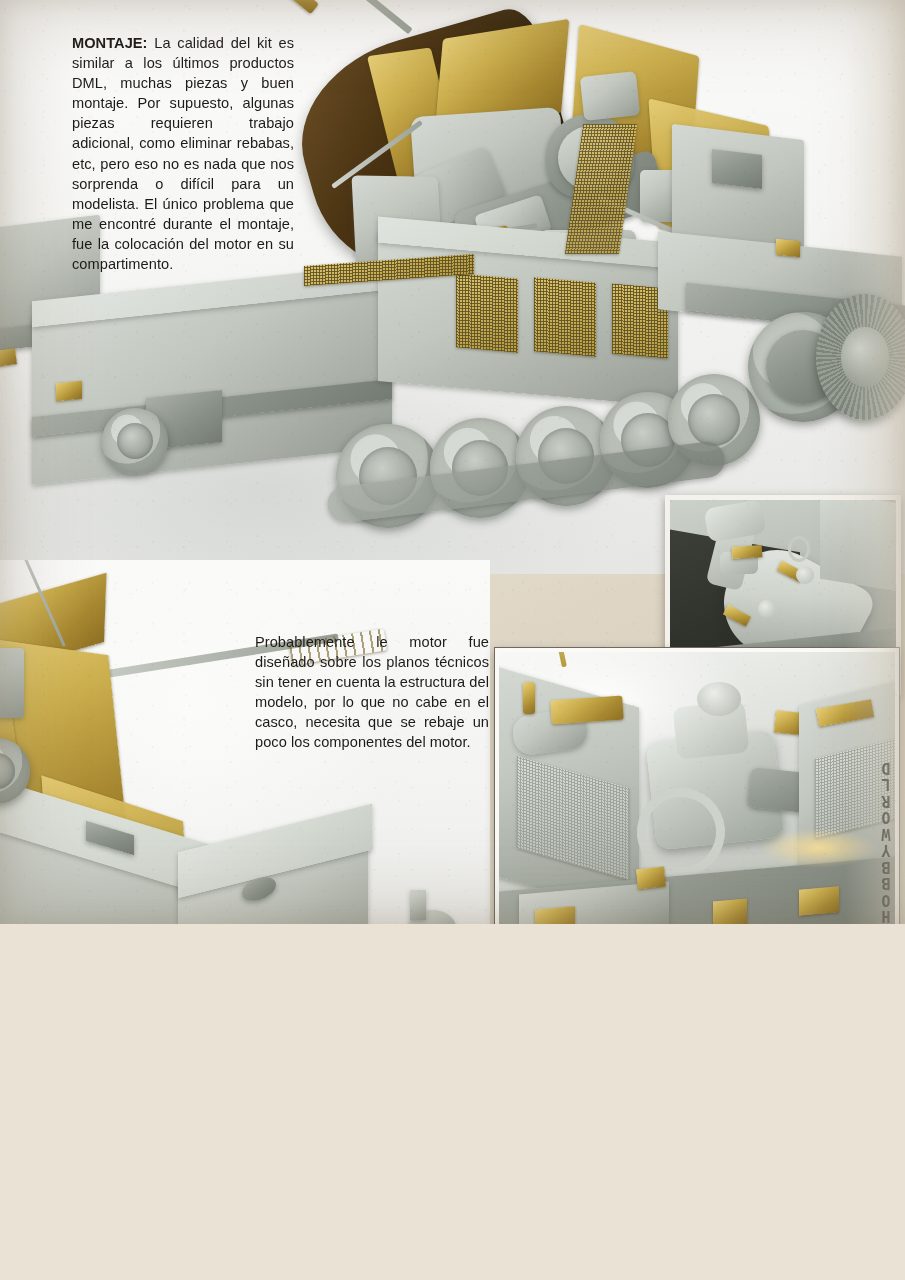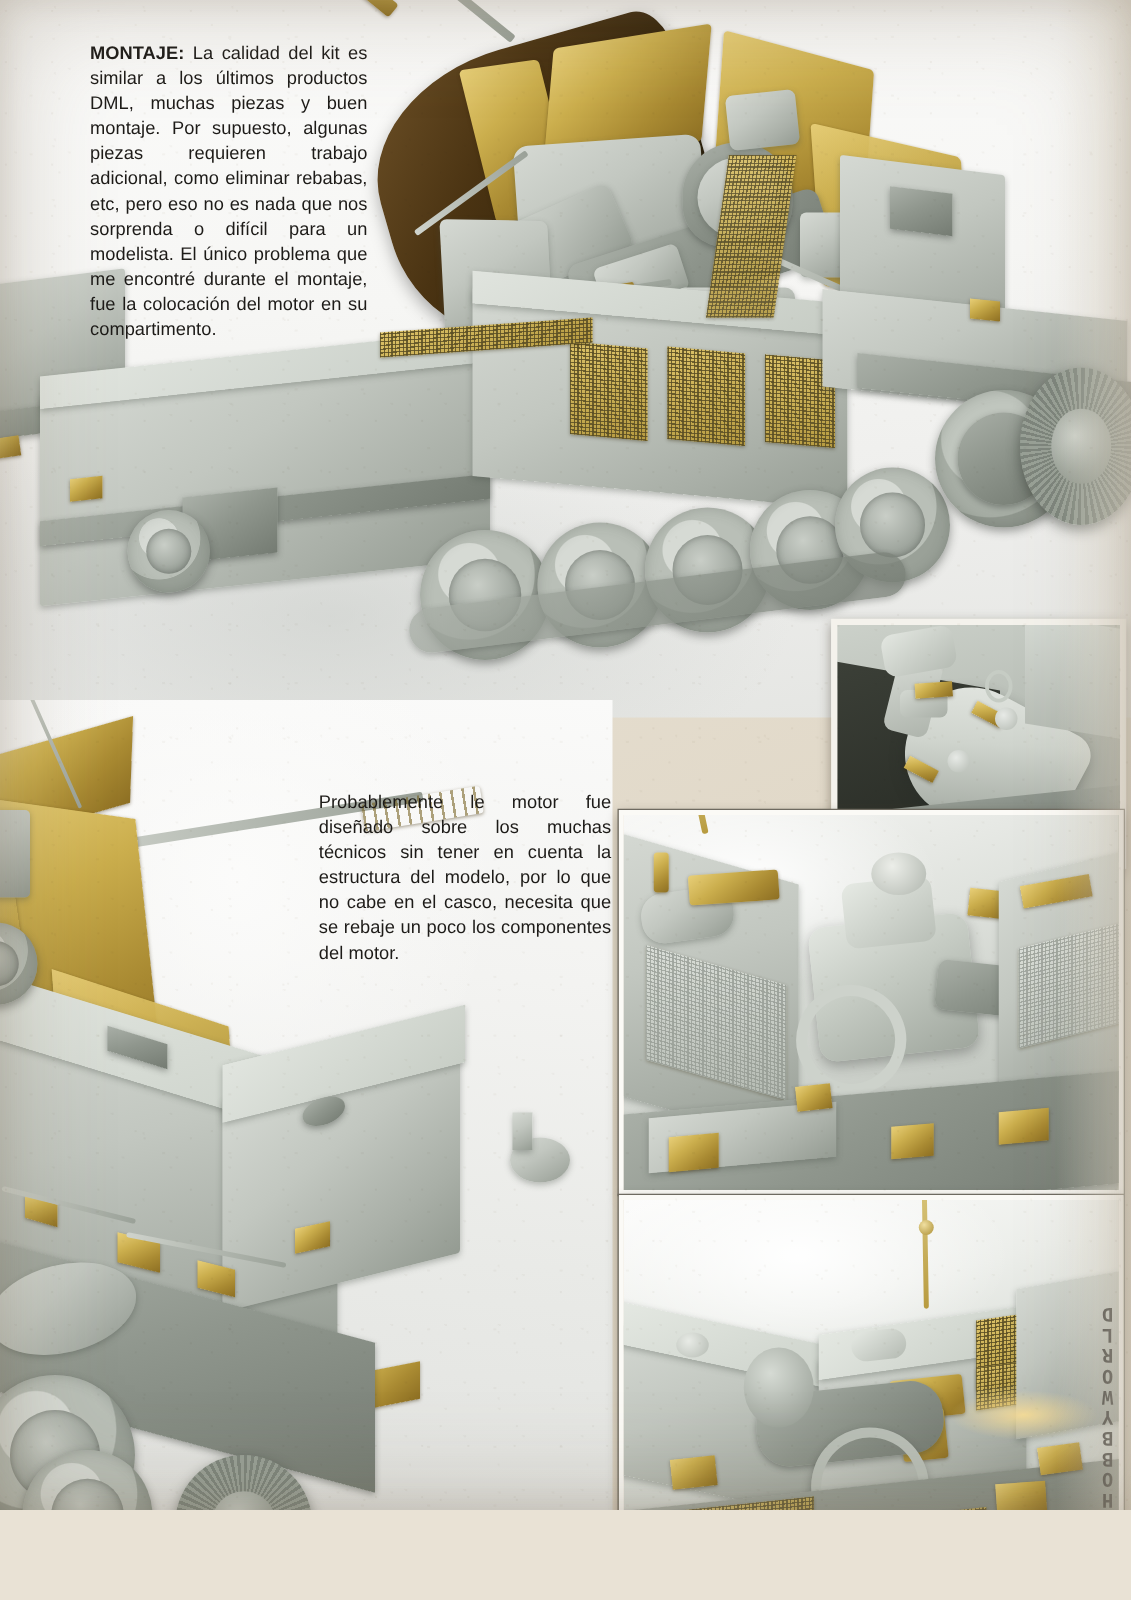--- a/index.html
+++ b/index.html
@@ -2,21 +2,21 @@
 <html><head>
 <meta charset="utf-8">
 <style>
   html,body{margin:0;padding:0;}
   body{
     width:905px;height:1280px;overflow:hidden;position:relative;
     background:#e9e2d5;
     font-family:"Liberation Sans","DejaVu Sans",sans-serif;
   }
   #page{
-    position:absolute;inset:0;width:905px;height:1208px;overflow:hidden;
+    position:absolute;inset:0;width:905px;height:924px;overflow:hidden;
     background:
       radial-gradient(ellipse 70% 50% at 20% 12%, rgba(255,252,245,.75), rgba(255,252,245,0) 70%),
       radial-gradient(ellipse 60% 45% at 85% 88%, rgba(214,203,184,.55), rgba(214,203,184,0) 70%),
       linear-gradient(160deg,#efe9dd 0%,#e7e0d2 35%,#ded5c4 70%,#e6ded0 100%);
   }
   
   #grain{
     position:absolute;inset:0;pointer-events:none;opacity:.35;mix-blend-mode:multiply;
     background-image:
       radial-gradient(circle at 13% 21%, rgba(150,135,110,.22) 0 1px, transparent 1px),
@@ -411,21 +411,21 @@
     <div class="brass" style="left:332px;top:196px;width:34px;height:22px;transform:rotate(-8deg);"></div>
     <div class="brass" style="left:236px;top:296px;width:90px;height:26px;transform:rotate(-4deg);border-radius:3px;
       box-shadow:0 0 22px 10px rgba(255,214,120,.55);"></div>
   </div>
 
   <div class="textcol" id="text-montaje">
     <p class="para"><span class="lead">MONTAJE:</span><span> La calidad del kit es similar a los últimos productos DML, muchas piezas y buen montaje. Por supuesto, algunas piezas requieren trabajo adicional, como eliminar rebabas, etc, pero eso no es nada que nos sorprenda o difícil para un modelista. El único problema que me encontré durante el montaje, fue la colocación del motor en su compartimento.</span></p>
   </div>
 
   <div class="textcol" id="text-motor">
-    <p class="para">Probablemente le motor fue diseñado sobre los muchas técnicos sin tener en cuenta la estructura del modelo, por lo que no cabe en el casco, necesita que se rebaje un poco los componentes del motor.</p>
+    <p class="para">Probablemente le motor fue diseñado sobre los planos técnicos sin tener en cuenta la estructura del modelo, por lo que no cabe en el casco, necesita que se rebaje un poco los componentes del motor.</p>
   </div>
 
   <div id="wm-glow"></div>
   <div id="watermark">
     <div id="wm-text">HOBBYWORLD</div>
     <svg id="wm-mark" viewBox="0 0 30 44">
       <g fill="#1b1a17">
         <rect x="1" y="2" width="26" height="3"></rect>
         <rect x="1" y="2" width="3" height="18"></rect>
         <rect x="24" y="2" width="3" height="18"></rect>

